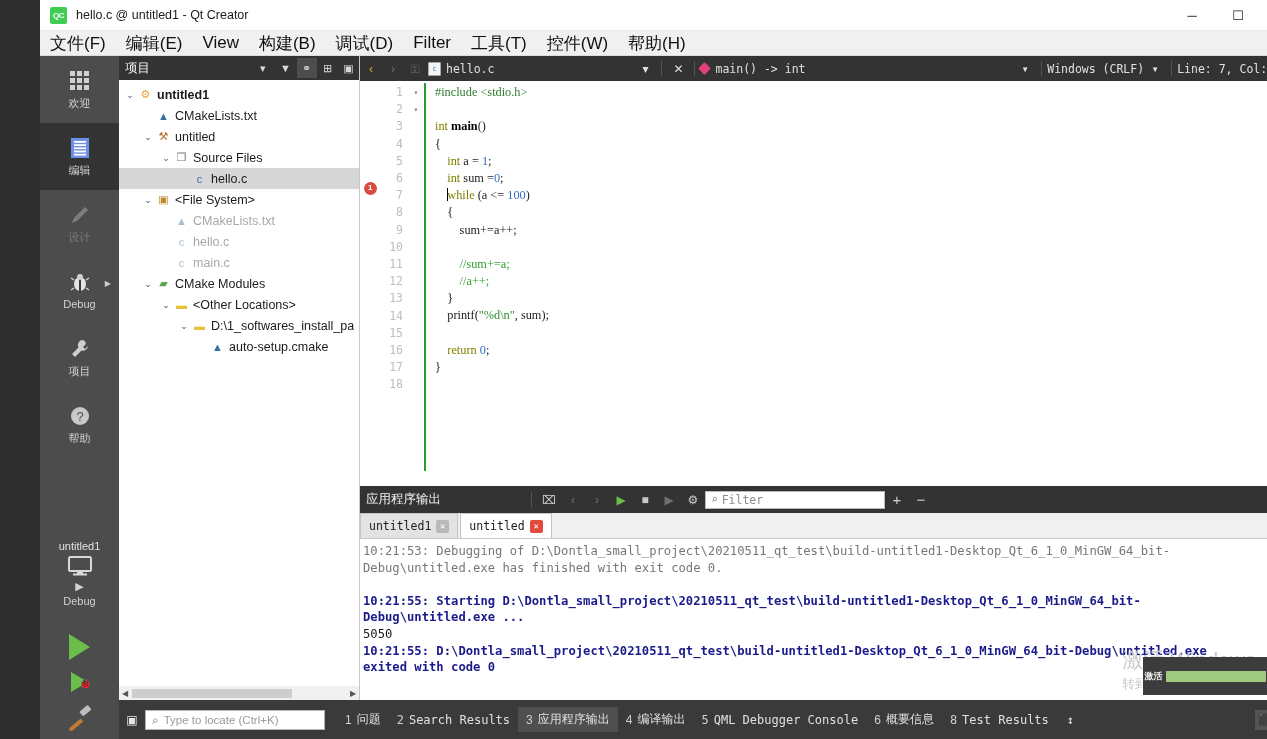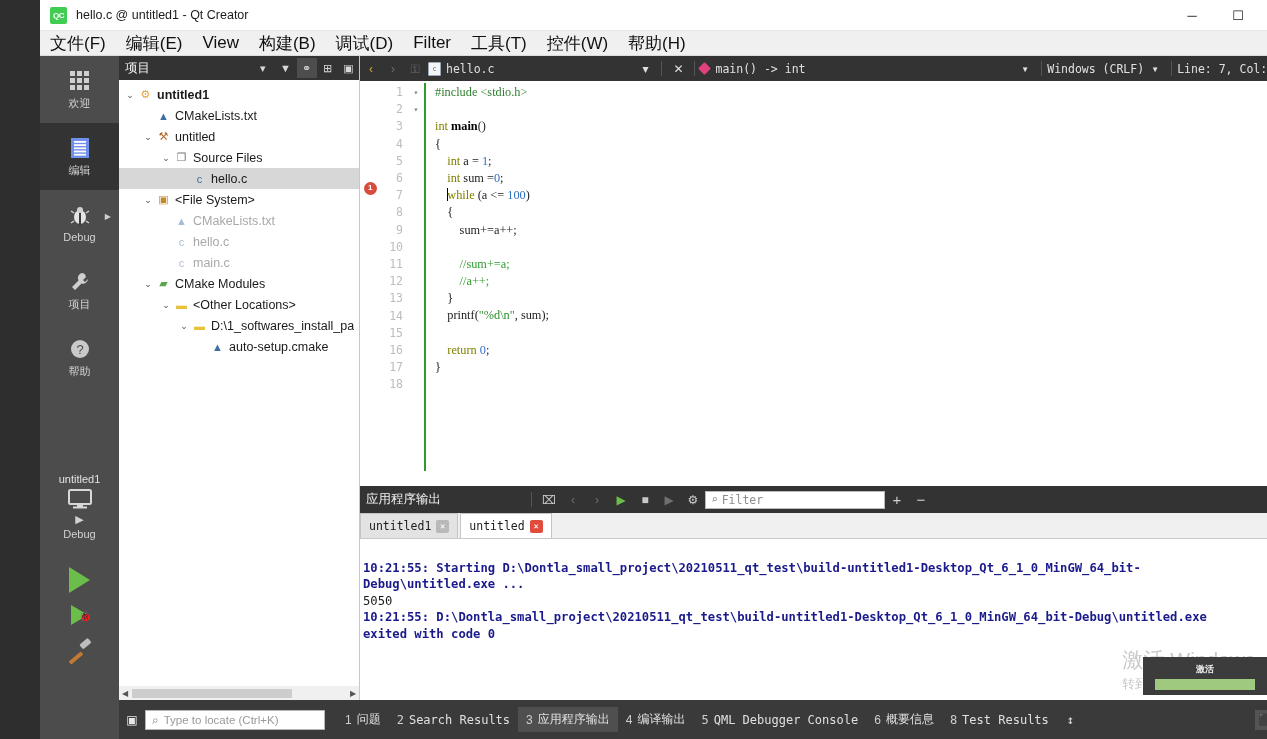--- a/index.html
+++ b/index.html
@@ -152,21 +152,21 @@
   .sb-right{ margin-left:auto; display:flex; align-items:center; gap:2px; padding-right:6px;}
   .sb-btn{ width:22px;height:20px;display:flex;align-items:center;justify-content:center;color:#d0d0d0;}
   .sb-btn.on{ background:#545454; }
 
   
   .watermark{ position:absolute; right:22px; bottom:46px; text-align:left; color:#cfcfcf;
               pointer-events:none; }
   .wm1{ font-size:21px; color:#c9c9c9; }
   .wm2{ font-size:12.5px; color:#c4c4c4; margin-top:2px;}
   .tooltip{ position:absolute; right:40px; bottom:44px; width:124px; height:38px; background:#3c3c3c;
-            display:flex; flex-direction:column; align-items:center; justify-content:center; gap:3px;}
+            display:flex; align-items:center; justify-content:center; gap:3px;}
   .tooltip .tt{ font-size:9px; color:#f0f0f0; font-weight:bold;}
   .tooltip .bar{ width:100px;height:11px;background:#9ec97f;}
 
   
   .bleed-l{ position:absolute; left:0; top:0; width:8px; height:739px; background:#d7d2cb; }
   .splitline{ position:absolute; left:319px; top:56px; width:1px; height:644px; background:#c8c8c8;}
 </style>
 </head>
 <body>
 
@@ -219,20 +219,28 @@
             <svg width="22" height="22" viewBox="0 0 22 22">
               <rect x="2" y="1" width="18" height="20" fill="#6f8fe8"></rect>
               <rect x="5" y="4" width="12" height="1.8" fill="#ffffff"></rect>
               <rect x="5" y="7.2" width="12" height="1.8" fill="#ffffff"></rect>
               <rect x="5" y="10.4" width="12" height="1.8" fill="#ffffff"></rect>
               <rect x="5" y="13.600000000000001" width="12" height="1.8" fill="#ffffff"></rect>
               <rect x="5" y="16.8" width="12" height="1.8" fill="#ffffff"></rect>
             </svg>
           </span>
           <span>编辑</span>
+        </div>
+        <div class="mode dim">
+          <span class="mico">
+            <svg width="22" height="22" viewBox="0 0 22 22">
+              <path d="M3 19 L5 14 L16 3 L19 6 L8 17 Z" fill="#7d7d7d"></path>
+            </svg>
+          </span>
+          <span>设计</span>
         </div>
         <div class="mode">
           <span class="mico">
             <svg width="22" height="22" viewBox="0 0 22 22">
               <ellipse cx="11" cy="12" rx="6" ry="7" fill="#e4e4e4"></ellipse>
               <rect x="10" y="4" width="2" height="16" fill="#3a3a3a"></rect>
               <path d="M5 8 L2 6 M17 8 L20 6 M5 16 L2 18 M17 16 L20 18" stroke="#d0d0d0" stroke-width="1.5"></path>
               <circle cx="11" cy="5" r="3" fill="#d0d0d0"></circle>
             </svg>
           </span>
@@ -503,20 +511,21 @@
         <div class="otab">
           <span>untitled1</span>
           <span class="xbox">✕</span>
         </div>
         <div class="otab active">
           <span>untitled</span>
           <span class="xbox red">✕</span>
         </div>
       </div>
     <div class="outbody" id="outbody">
+        <div class="ol" style="width: 880px;">10:21:53: Debugging of D:\Dontla_small_project\20210511_qt_test\build-untitled1-Desktop_Qt_6_1_0_MinGW_64_bit-Debug\untitled.exe has finished with exit code 0.</div>
         <div class="ol" style="width: 880px;">&nbsp;</div>
         <div class="ol hl" style="width: 880px;">10:21:55: Starting D:\Dontla_small_project\20210511_qt_test\build-untitled1-Desktop_Qt_6_1_0_MinGW_64_bit-Debug\untitled.exe ...</div>
         <div class="ol plain" style="width: 880px;">5050</div>
         <div class="ol hl" style="width: 880px;">10:21:55: D:\Dontla_small_project\20210511_qt_test\build-untitled1-Desktop_Qt_6_1_0_MinGW_64_bit-Debug\untitled.exe exited with code 0</div>
       </div>
     <div class="out-vscroll">
       <div class="ar">▲</div>
       <div style="position:absolute;bottom:0;width:15px" class="ar">▼</div>
     </div>
   </div>

